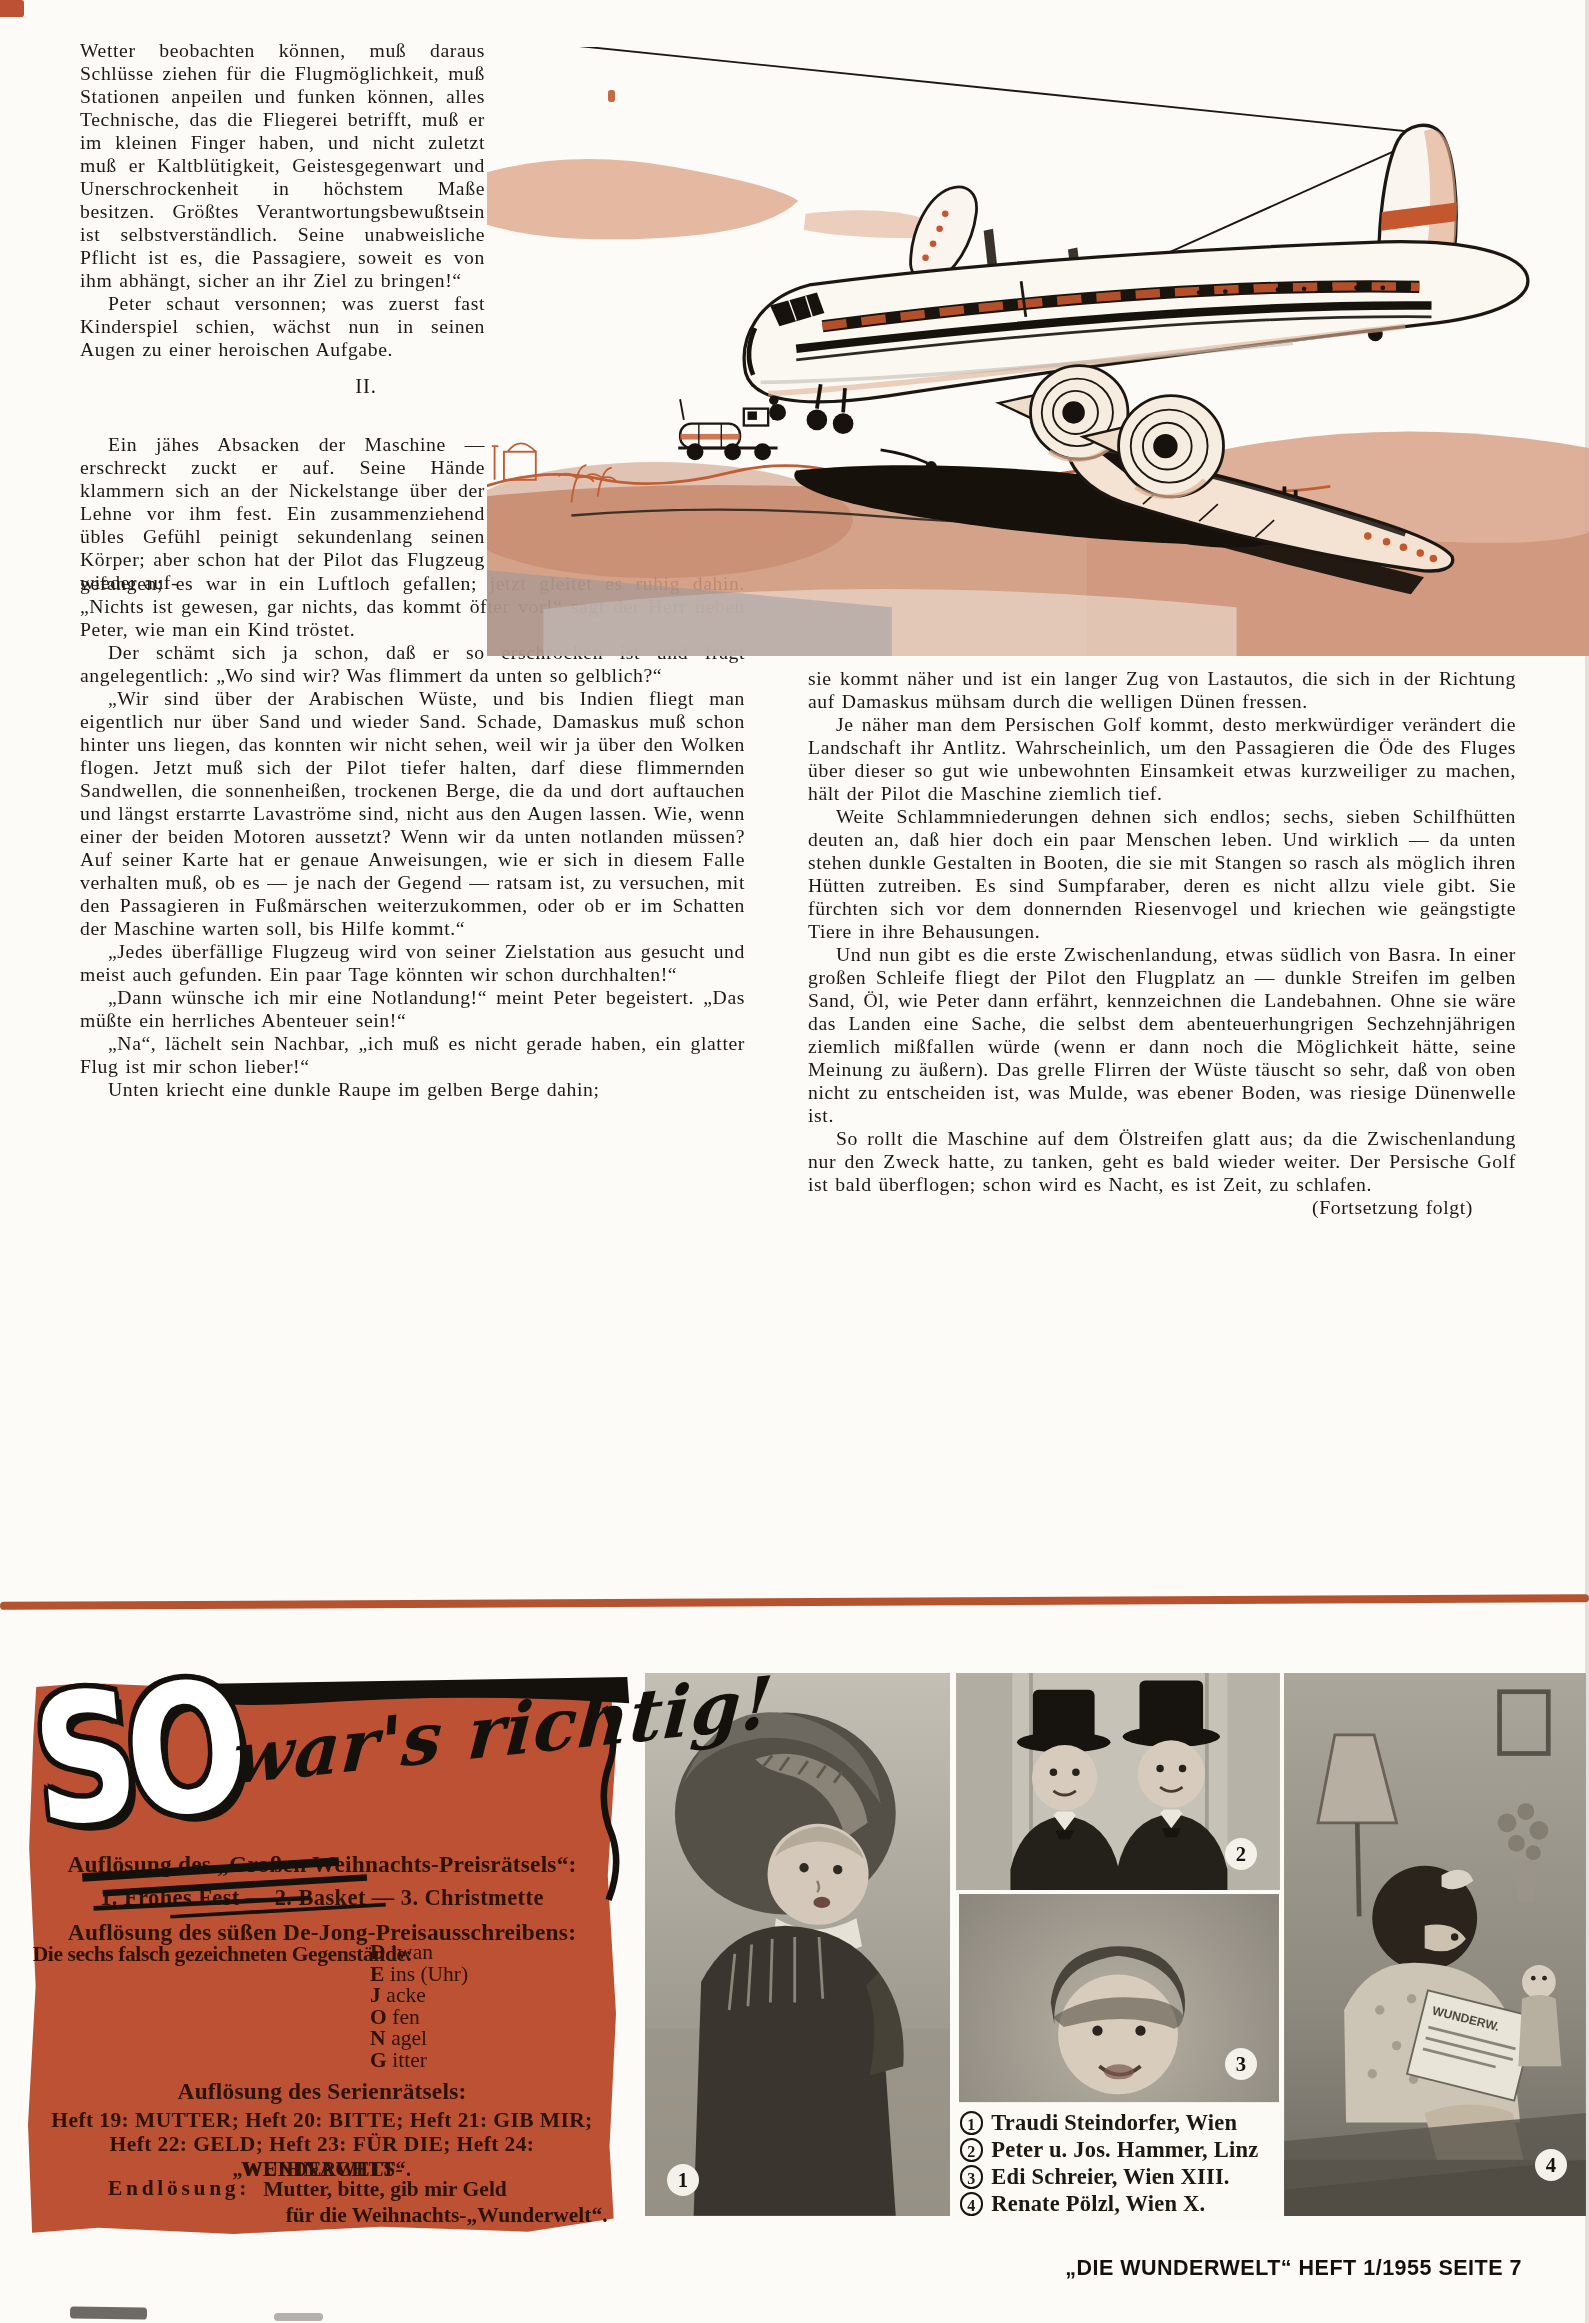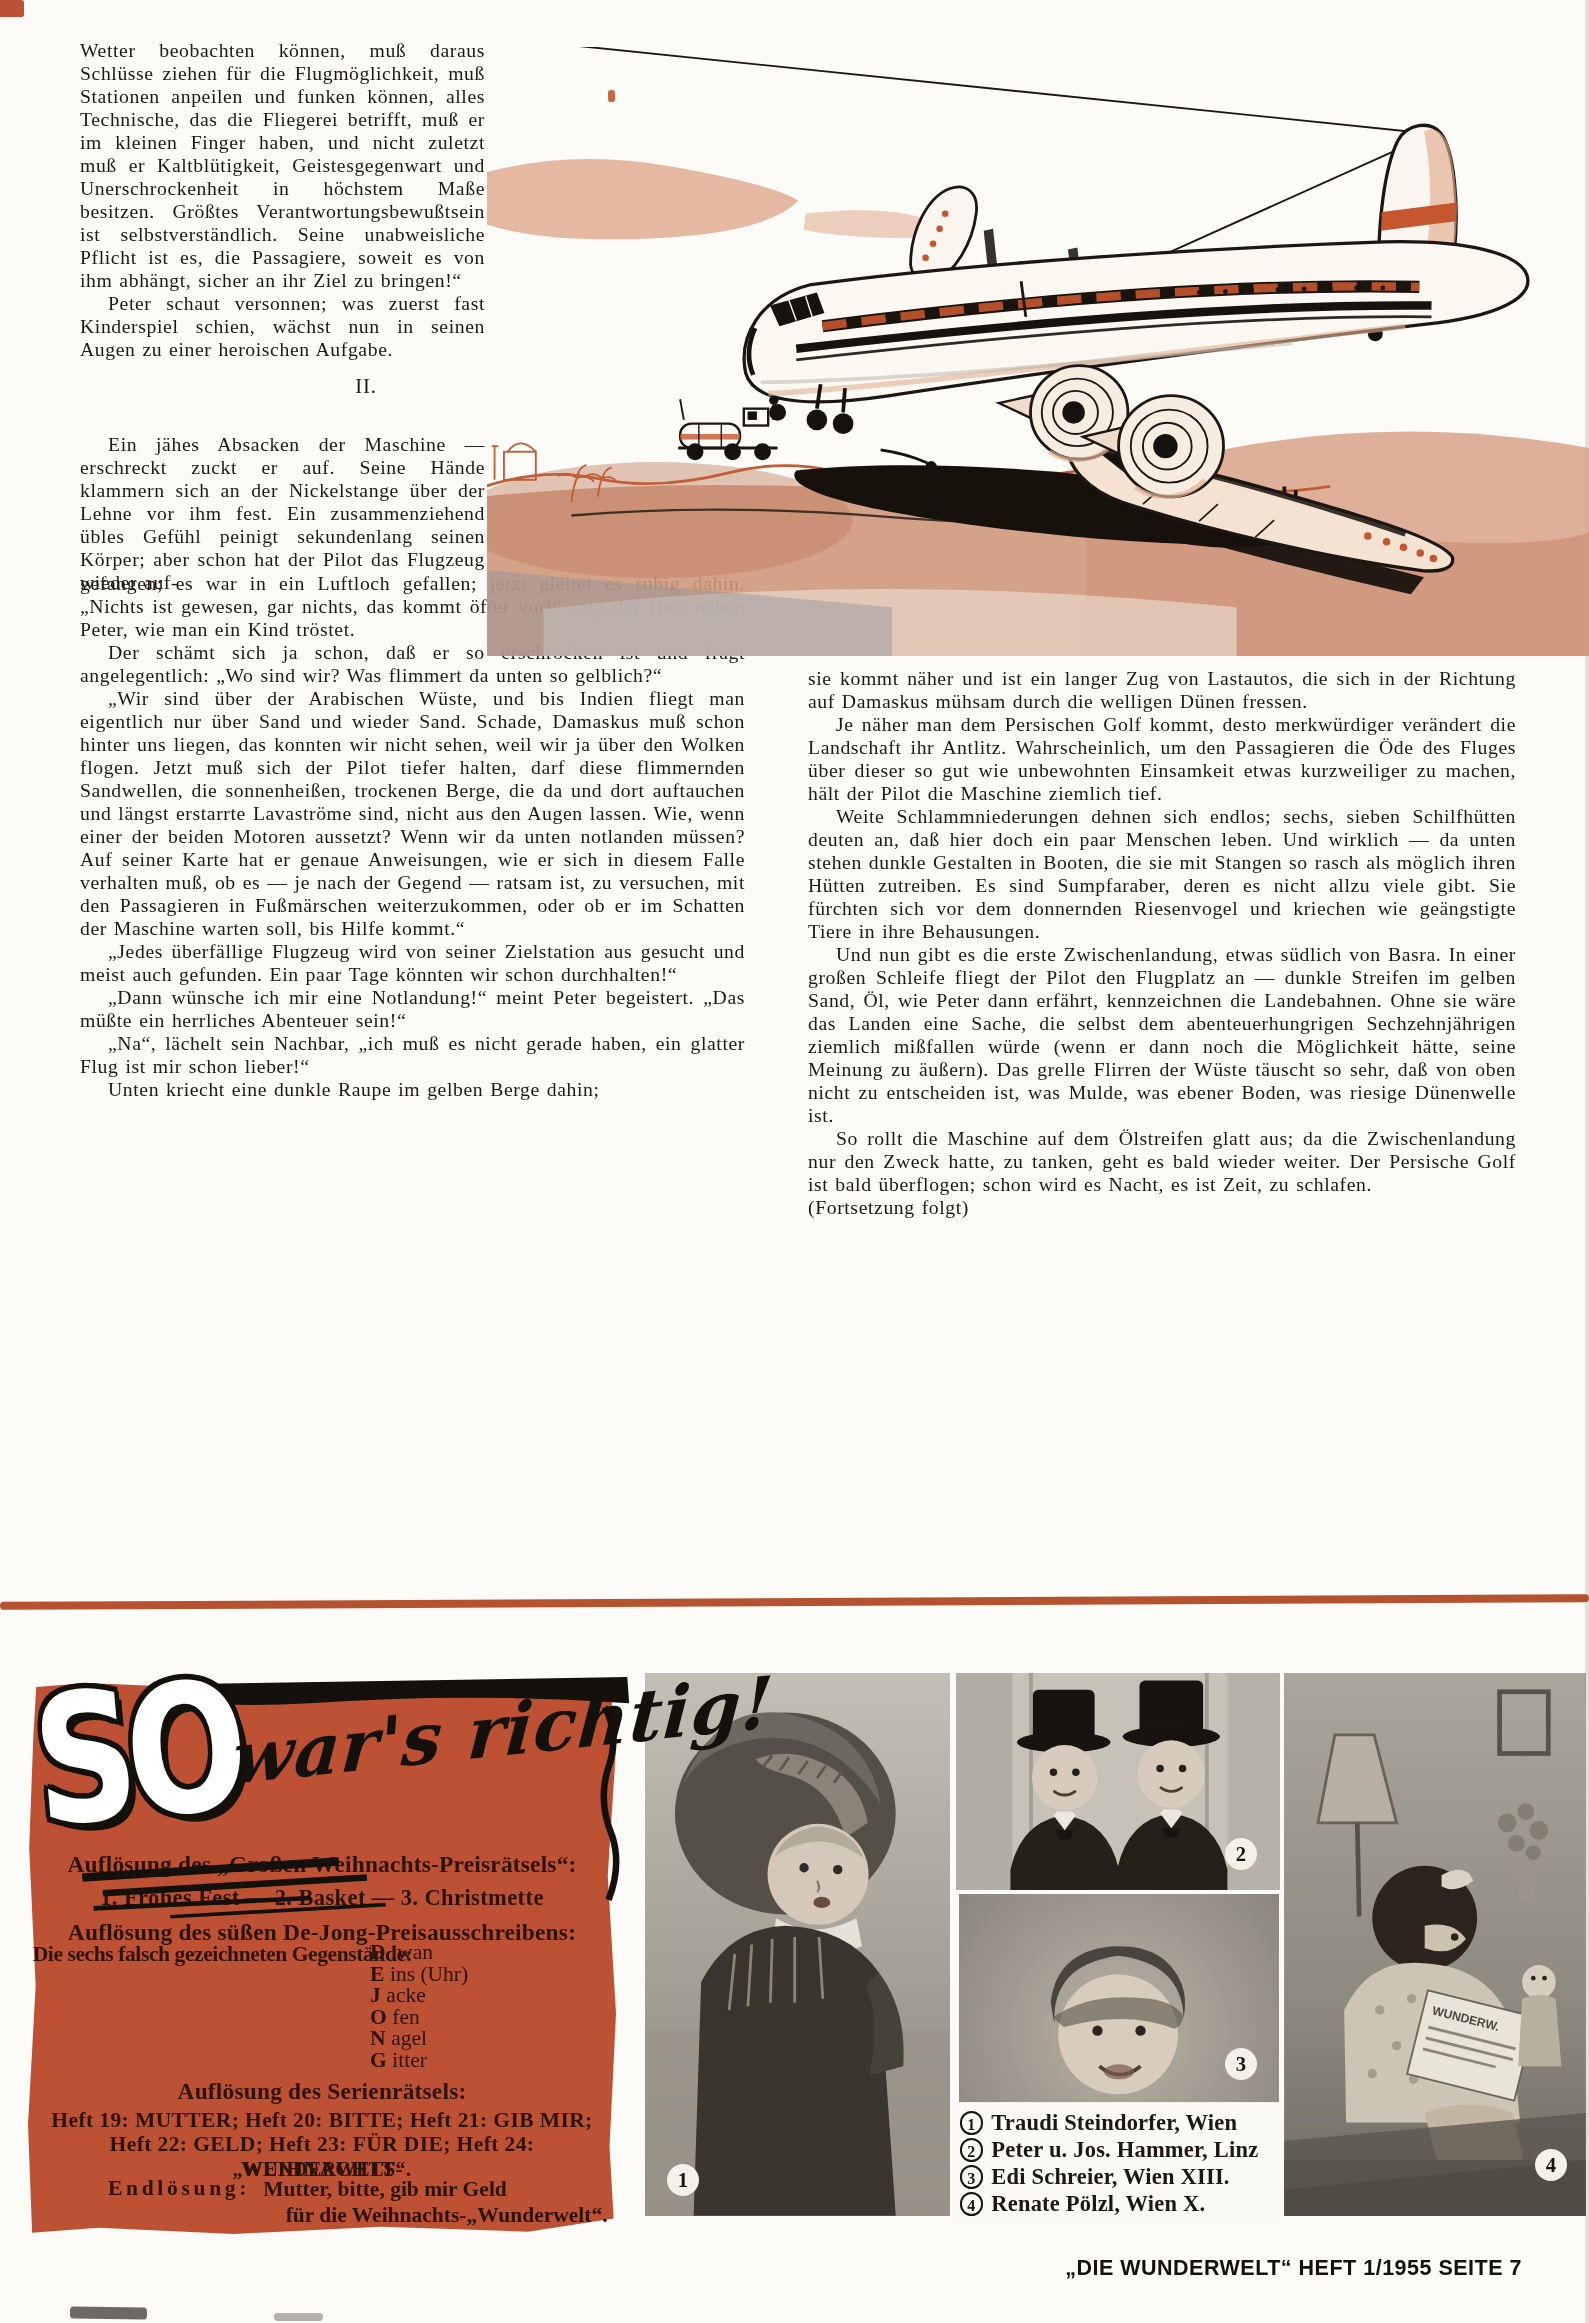--- a/index.html
+++ b/index.html
@@ -3,21 +3,21 @@
 <meta charset="utf-8">
 <style>
   html,body{margin:0;padding:0;background:#e8e6e0;}
   .page{position:relative;width:1589px;height:2324px;background:#fcfbf7;overflow:hidden;
         font-family:"Liberation Serif","DejaVu Serif",serif;color:#1c1812;}
   .abs{position:absolute;}
   .body-text{font-size:19.7px;line-height:23px;text-align:justify;letter-spacing:0.6px;word-spacing:1.4px;}
   .body-text p{margin:0;}
   .ind{text-indent:28px;}
   .section-head{font-size:20.6px;text-align:center;letter-spacing:0.9px;}
-  .fortsetzung{text-align:left;padding-right:43px;}
+  .fortsetzung{text-align:right;padding-right:43px;}
   .divider{position:absolute;left:0;top:1598px;width:1589px;height:8.4px;background:#b5522f;
            border-radius:4.7px;transform:rotate(-.28deg);}
   .red-dash{position:absolute;left:0;top:0;width:24px;height:17px;background:#bc5233;border-radius:0 2.8px 2.8px 0;}
   .red-speck{position:absolute;left:608px;top:90px;width:6.6px;height:12px;background:#c66a44;border-radius:2.8px;}
   
   .red-bg{position:absolute;left:28px;top:1682px;width:588px;height:553px;background:#bc5233;
       clip-path:polygon(1.4% .9%,10% .2%,30% 1.1%,55% .3%,80% 1.3%,99% .5%,100% 12%,98.6% 35%,100% 60%,98.9% 84%,99.6% 97%,85% 99.4%,60% 98.5%,35% 99.8%,12% 98.7%,.7% 99.6%,0% 80%,1.3% 55%,.2% 30%,.9% 10%);}
   .box-content{position:absolute;left:28px;top:1682px;width:588px;height:553px;color:#2e1207;}
   .box-content .bx{position:absolute;width:100%;text-align:center;}
   .bx-h{font-weight:bold;font-size:23.4px;letter-spacing:0.2px;}

